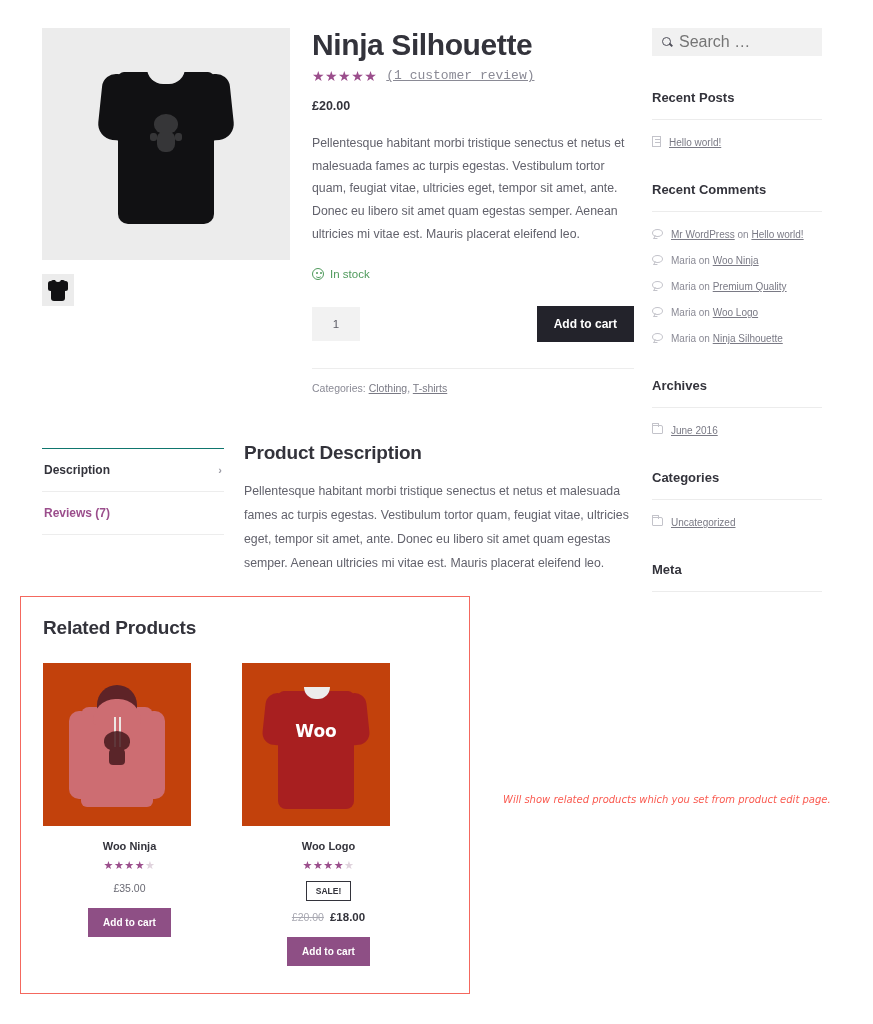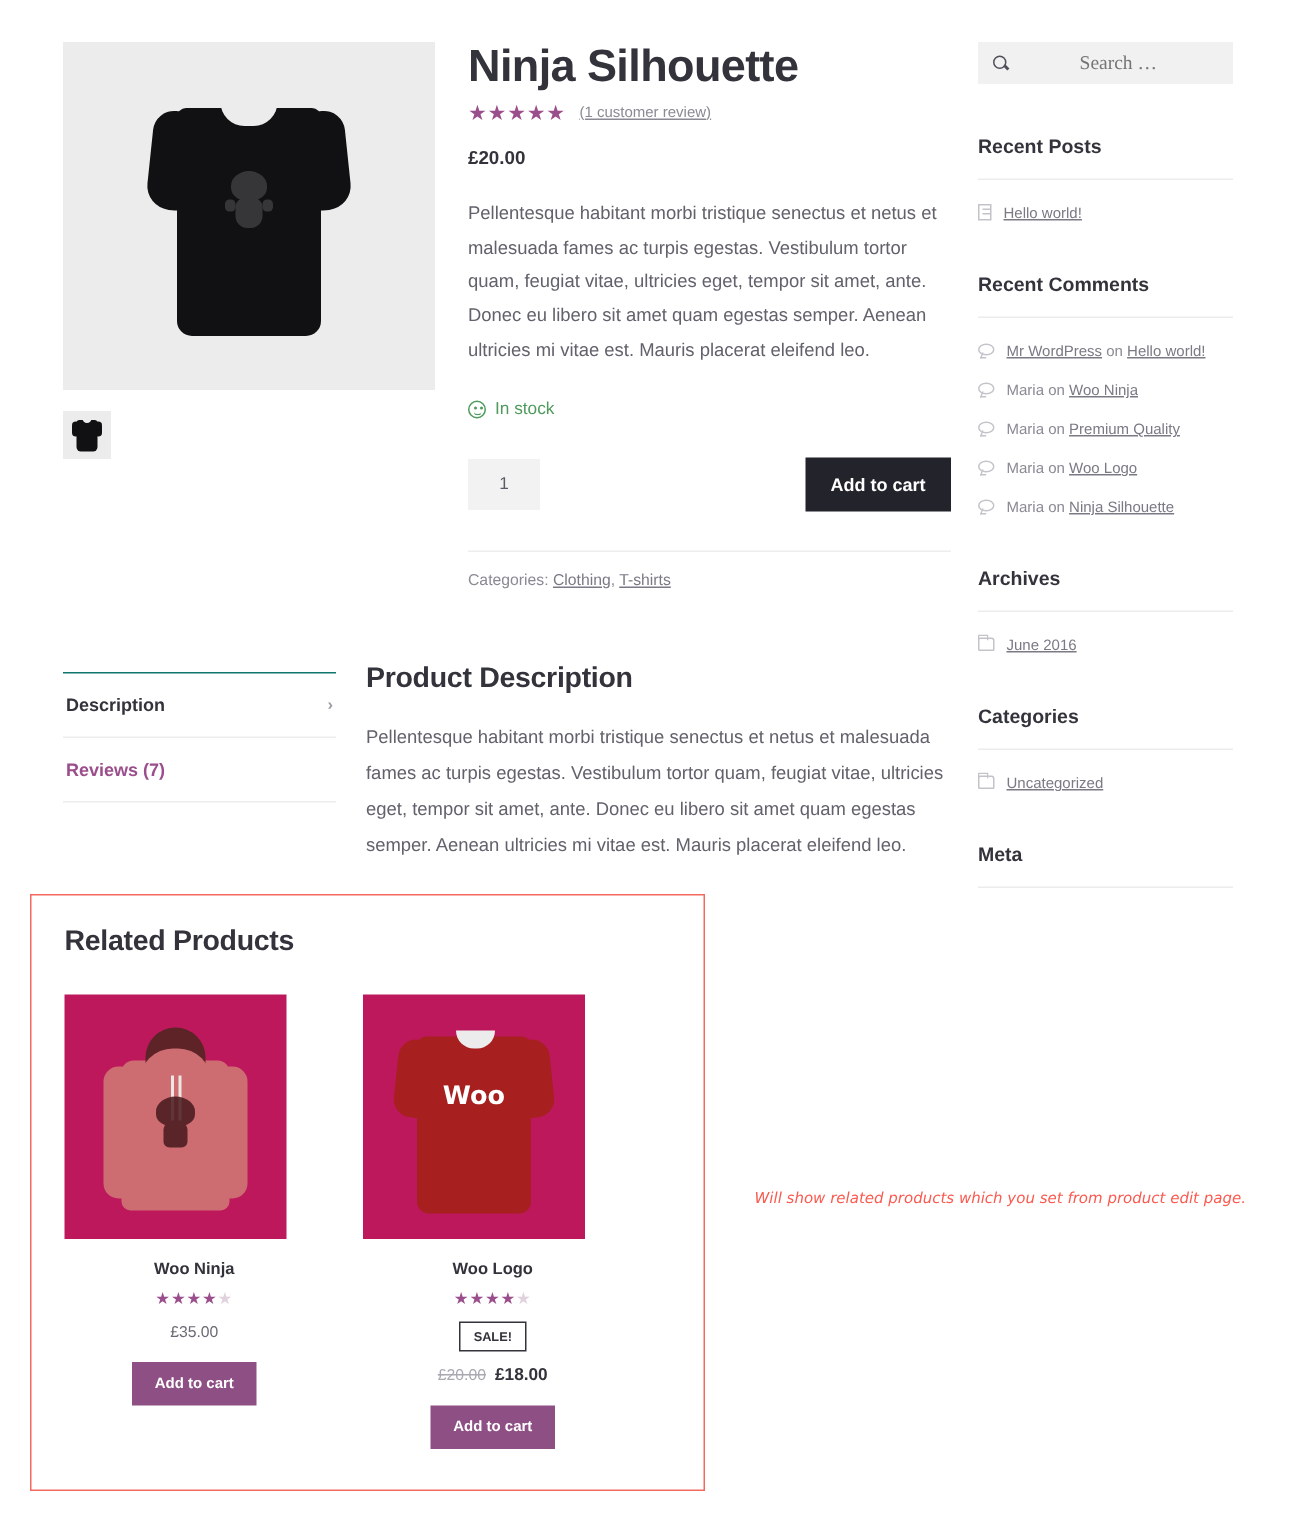--- a/index.html
+++ b/index.html
@@ -68,21 +68,21 @@
   .thumb-sr { right: 0; }
 
   
   .summary { position: absolute; left: 312px; top: 28px; width: 322px; }
   .product-title {
     font-size: 30px; font-weight: bold; color: #33333b;
     letter-spacing: -.4px; line-height: 1.1; margin-bottom: 7px;
   }
   .rating-row { display: flex; align-items: center; gap: 9px; margin-bottom: 16px; }
   .stars { color: #9b4e8c; font-size: 14px; letter-spacing: .5px; line-height: 1; }
-  .review-link { font-size: 10px; color: #8a8a95; }
+  .review-link { font-size: 13px; color: #8a8a95; font-family: Liberation Mono, monospace; }
   .price { font-size: 12.5px; font-weight: bold; color: #33333b; margin-bottom: 19px; }
   .short-desc { font-size: 12.3px; line-height: 1.85; color: #62626c; margin-bottom: 22px; }
   .stock { display: flex; align-items: center; gap: 6px; font-size: 11.5px; color: #4f9a5c; margin-bottom: 26px; }
   .stock-icon { width: 12px; height: 12px; border: 1px solid #4f9a5c; border-radius: 50%; position: relative; }
   .stock-icon::before { content: ""; position: absolute; left: 2.5px; top: 3px; width: 2px; height: 2px; background: #4f9a5c; border-radius: 50%; box-shadow: 4px 0 0 #4f9a5c; }
   .stock-icon::after { content: ""; position: absolute; left: 2.5px; top: 6px; width: 5px; height: 2.5px; border-bottom: 1px solid #4f9a5c; border-radius: 0 0 4px 4px; }
 
   .cart-row { display: flex; align-items: center; justify-content: space-between; margin-bottom: 26px; }
   .qty-input {
     width: 48px; height: 34px; background: #f2f2f2; border: none;
@@ -114,21 +114,21 @@
   .panel-text { font-size: 12.3px; line-height: 1.95; color: #62626c; }
 
   
   .related {
     position: absolute; left: 20px; top: 596px; width: 450px; height: 398px;
     border: 1px solid #f4685e;
   }
   .related-title { font-size: 19px; font-weight: bold; color: #33333b; margin: 20px 0 0 22px; letter-spacing: -.2px; }
   .rel-grid { display: flex; gap: 26px; margin: 24px 0 0 22px; }
   .rel-card { width: 173px; text-align: center; }
-  .rel-img { width: 148px; height: 163px; background: #be185d; display: flex; align-items: center; justify-content: center; }
+  .rel-img { width: 148px; height: 163px; background: #c2410c; display: flex; align-items: center; justify-content: center; }
 
   .hoodie { position: relative; width: 96px; height: 128px; }
   .hoodie-body { position: absolute; left: 12px; top: 26px; width: 72px; height: 100px; background: #cd6d72; border-radius: 8px 8px 6px 6px; }
   .hoodie-hood { position: absolute; left: 28px; top: 4px; width: 40px; height: 38px; background: #5e2327; border-radius: 20px 20px 10px 10px; }
   .hoodie-hood-edge { position: absolute; left: 24px; top: 18px; width: 48px; height: 26px; background: #cd6d72; border-radius: 24px 24px 4px 4px; }
   .hoodie-sl, .hoodie-sr { position: absolute; top: 30px; width: 22px; height: 88px; background: #cd6d72; border-radius: 10px; }
   .hoodie-sl { left: 0; }
   .hoodie-sr { right: 0; }
   .hoodie-string { position: absolute; left: 45px; top: 36px; width: 2px; height: 30px; background: #ede7e3; box-shadow: 5px 0 0 #ede7e3; }
   .hoodie-graphic { position: absolute; left: 32px; top: 50px; width: 32px; height: 34px; opacity: .85; }
@@ -174,21 +174,21 @@
   .search-icon::before {
     content: ""; position: absolute; left: 0; top: 0; width: 7px; height: 7px;
     border: 1.6px solid #50505a; border-radius: 50%;
   }
   .search-icon::after {
     content: ""; position: absolute; left: 6.5px; top: 7px; width: 4px; height: 1.6px;
     background: #50505a; transform: rotate(45deg);
   }
   .search-input {
     border: none; background: transparent; outline: none; width: 100%;
-    font-size: 13px; color: #8a8a95; font-family: Liberation Serif, serif; text-align: center;
+    font-size: 16px; color: #8a8a95; font-family: Liberation Sans, sans-serif;
   }
   .widget { margin-bottom: 32px; }
   .widget-title { font-size: 13px; font-weight: bold; color: #33333b; margin-bottom: 14px; }
   .widget-rule { border-top: 1px solid #ececec; margin-bottom: 15px; }
   .widget-list { list-style: none; }
   .widget-list li { display: flex; align-items: flex-start; gap: 8px; font-size: 10px; color: #8a8a95; margin-bottom: 11px; line-height: 1.5; }
   .widget-list li a { font-size: 10px; }
   .icon-doc {
     flex: none; width: 9px; height: 11px; border: 1px solid #c3c3ca;
     background: #fff; position: relative; margin-top: 1px;

